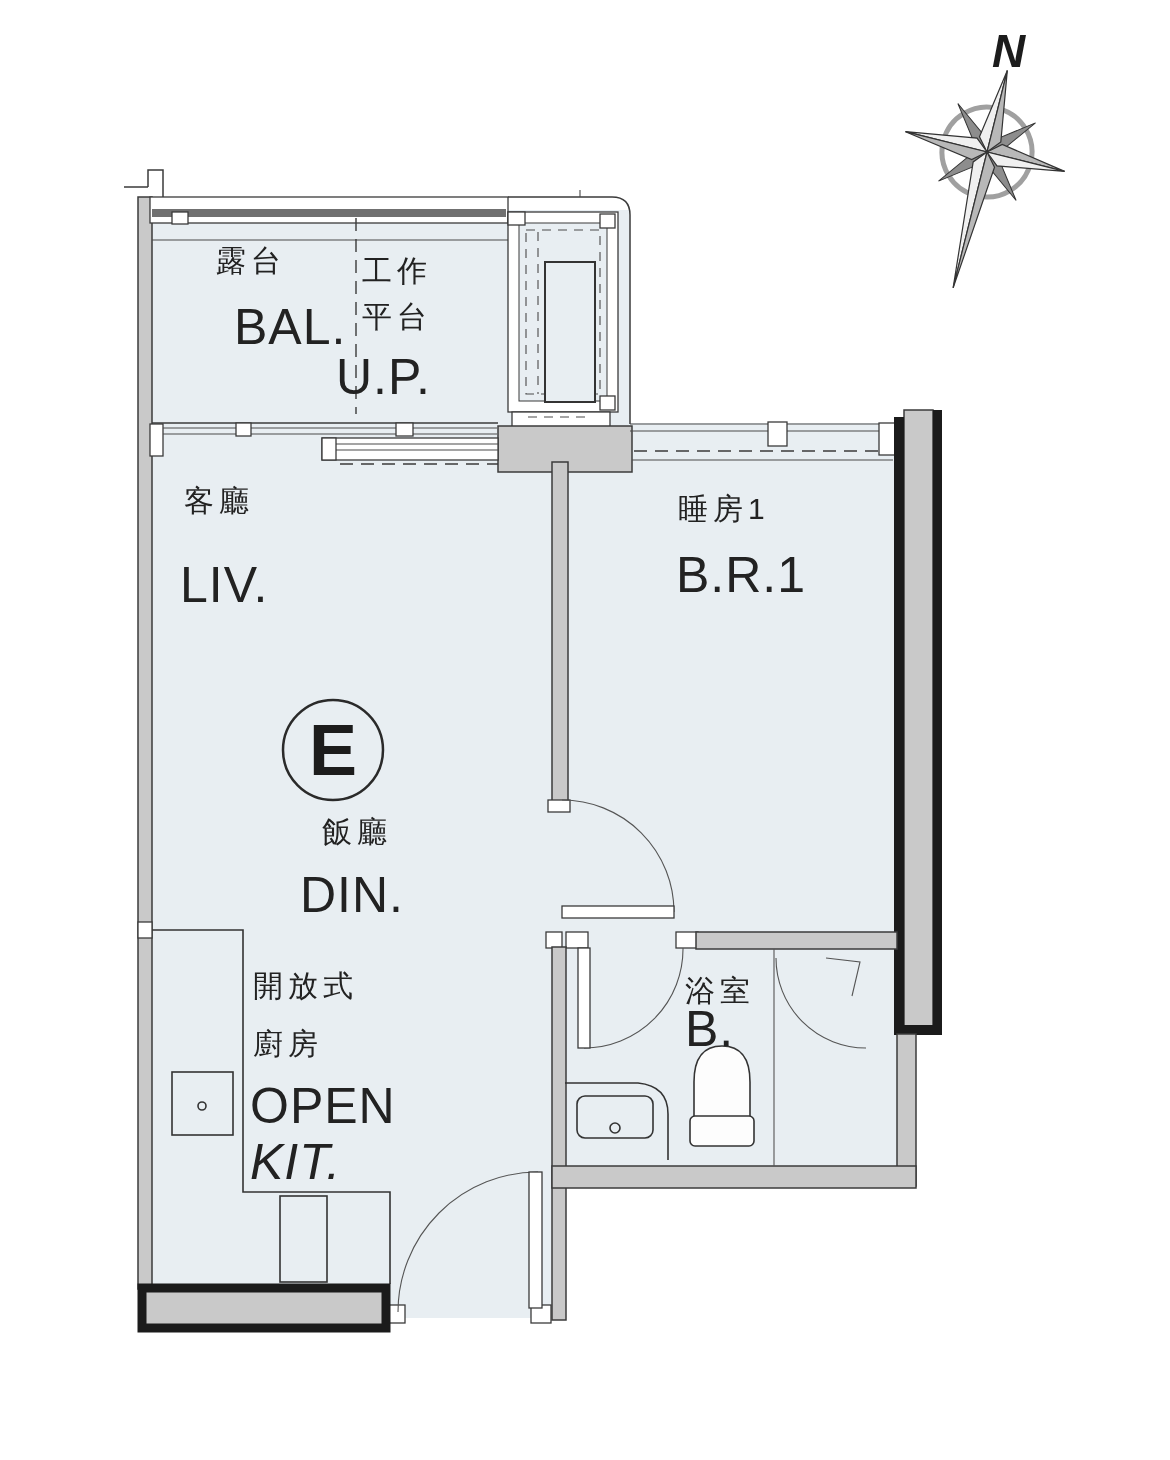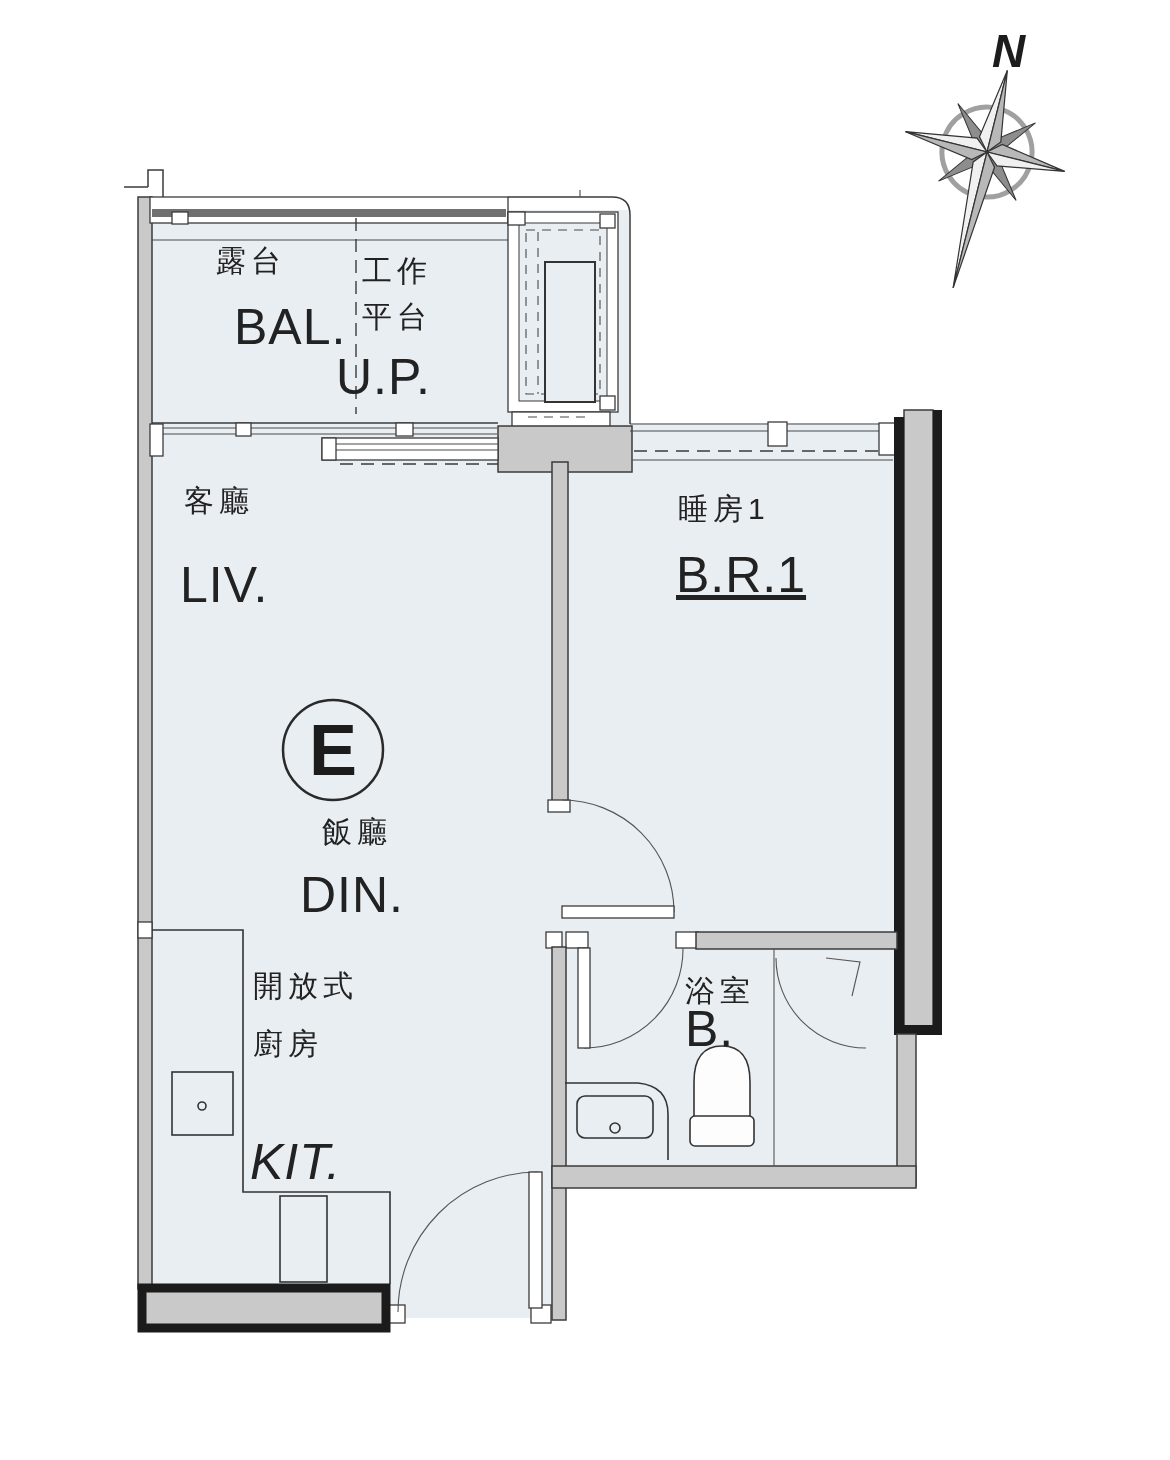--- a/index.html
+++ b/index.html
@@ -190,27 +190,28 @@
   <span class="lbl en" style="left:210px;top:302px;margin-left:24px;">BAL.</span>
 
   <span class="lbl zh" style="left:362px;top:256px;">工作</span>
   <span class="lbl zh" style="left:362px;top:302px;">平台</span>
   <span class="lbl en" style="left:336px;top:352px;">U.P.</span>
 
   <span class="lbl zh" style="left:184px;top:486px;">客廳</span>
   <span class="lbl en" style="left:180px;top:540px;margin-top:20px;">LIV.</span>
 
   <span class="lbl zh" style="left:678px;top:494px;">睡房1</span>
-  <span class="lbl en" style="left:676px;top:550px;text-decoration:underline;">B.R.1</span>
+  <span class="lbl en" style="left:676px;top:550px;">B.R.1</span>
 
   <span class="lbl unitE" style="left:303px;top:714px;width:60px;text-align:center;">E</span>
 
   <span class="lbl zh" style="left:322px;top:817px;">飯廳</span>
   <span class="lbl en" style="left:300px;top:870px;">DIN.</span>
 
   <span class="lbl zh" style="left:253px;top:973px;font-family:Liberation Mono, monospace;">開放式</span>
   <span class="lbl zh" style="left:253px;top:1029px;">廚房</span>
+  <span class="lbl en" style="left:250px;top:1081px;">OPEN</span>
   <span class="lbl en" style="left:250px;top:1137px;font-style:italic;">KIT.</span>
 
   <span class="lbl zh" style="left:685px;top:976px;">浴室</span>
   <span class="lbl en" style="left:685px;top:1004px;">B.</span>
 
 </div>
 
 </body></html>

